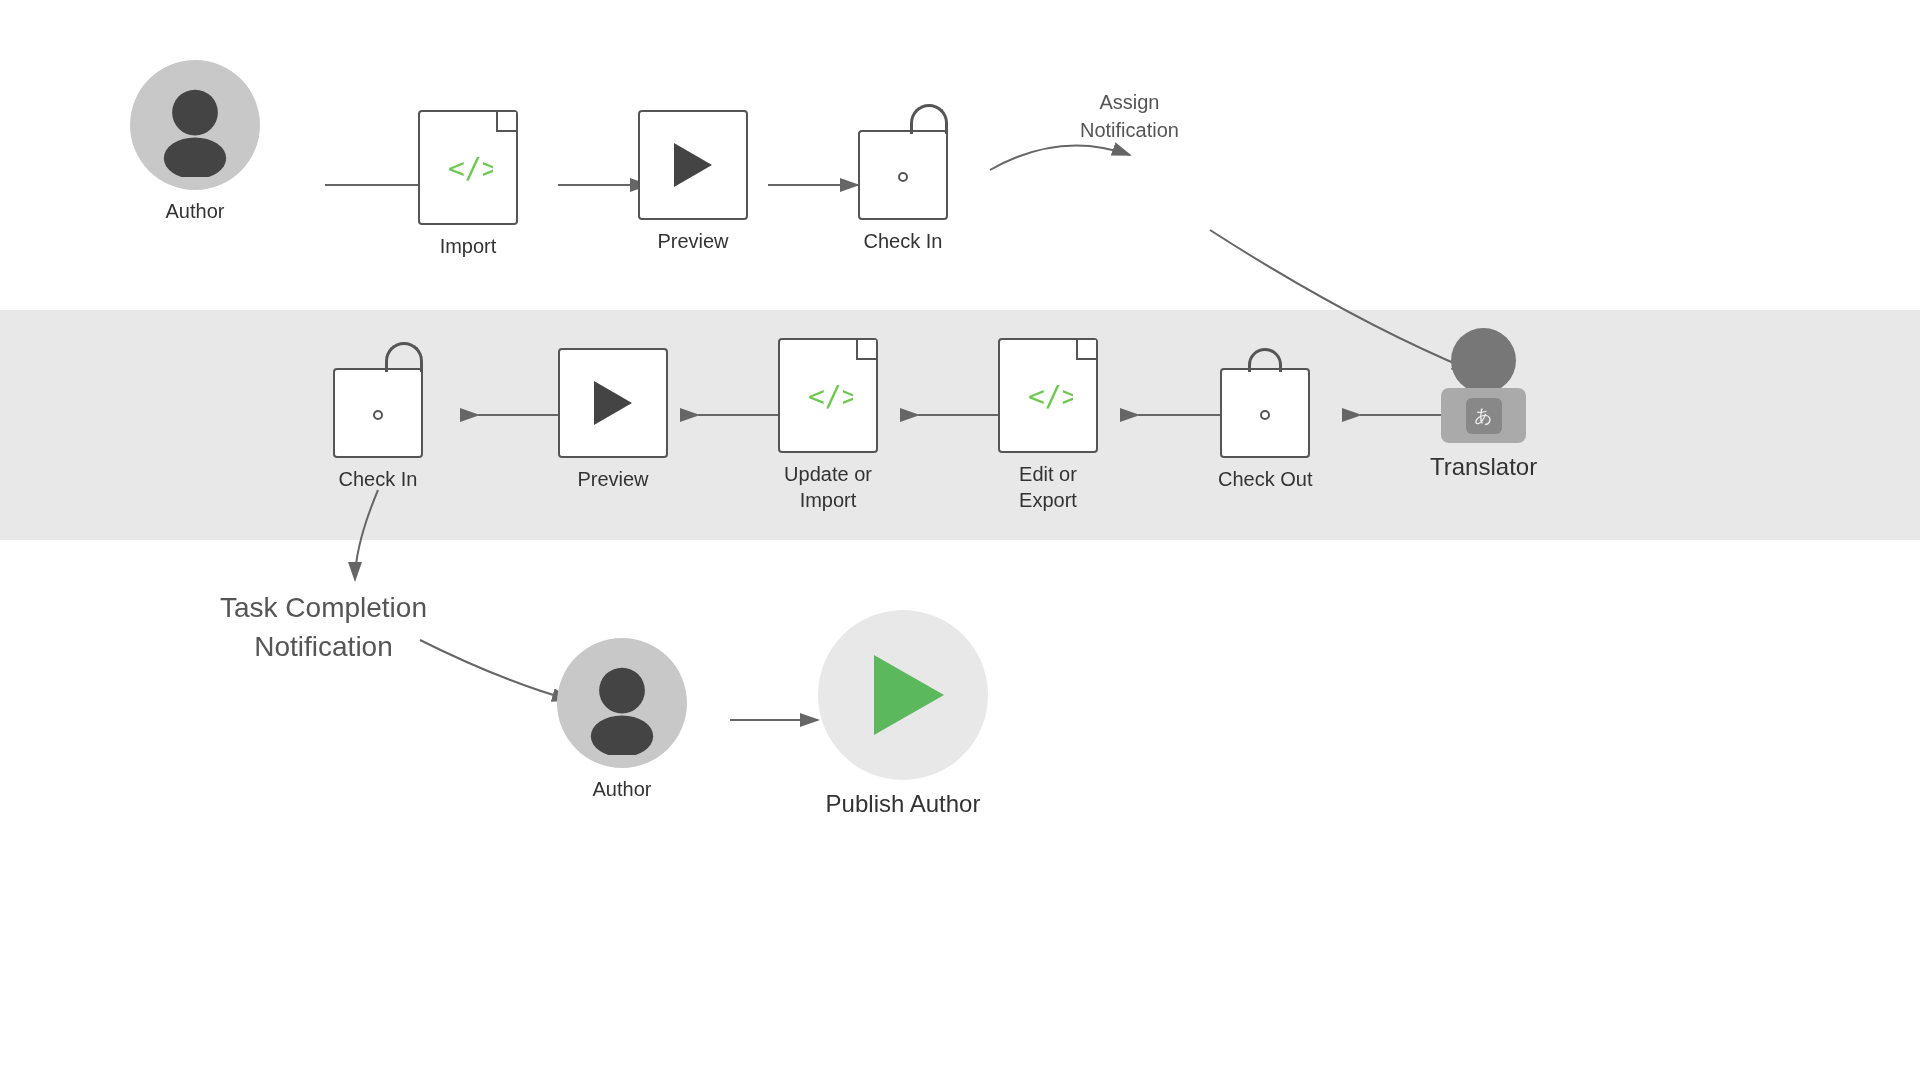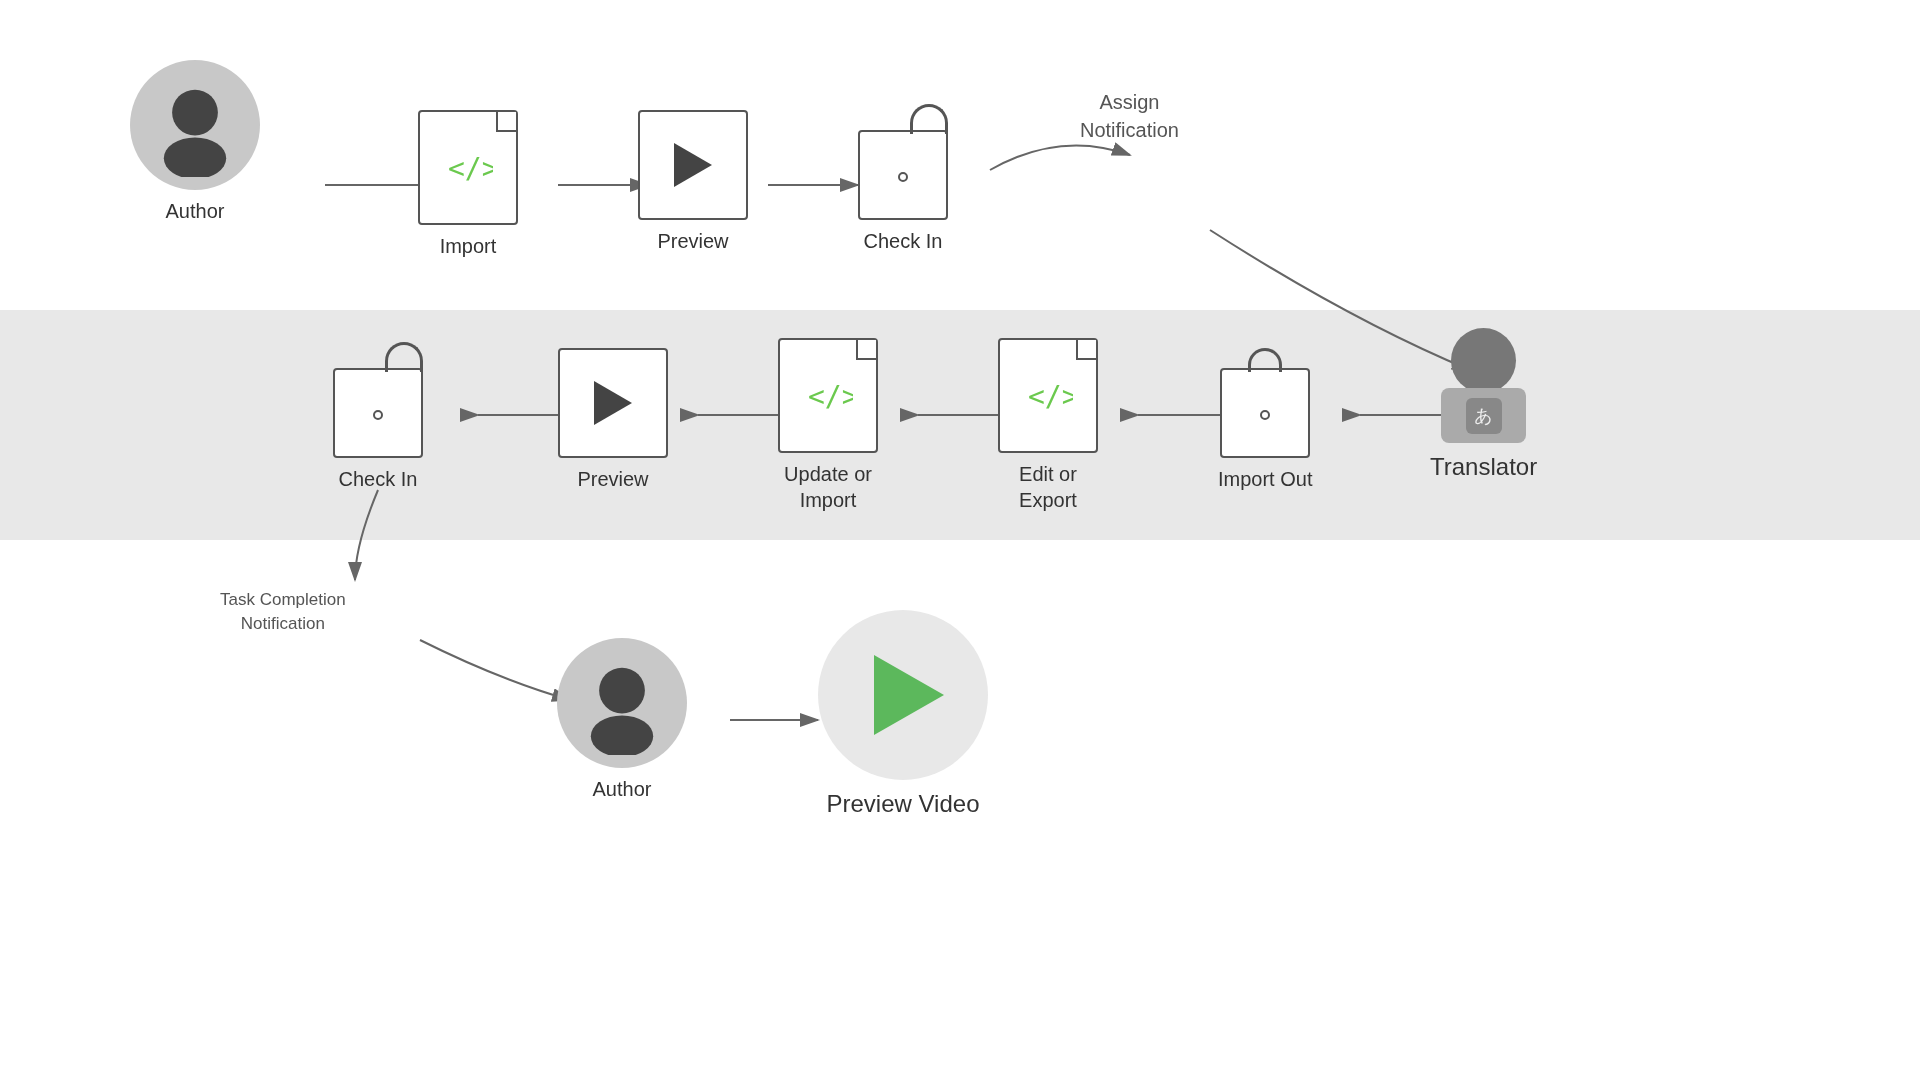--- a/index.html
+++ b/index.html
@@ -173,21 +173,21 @@
     </div>
     <div class="label" style="font-size:24px; font-weight:500;">Translator</div>
   </div>
 
   <div class="node" style="left:1218px; top:348px;">
     <div style="position:relative; width:90px; height:90px; border:2px solid #555; border-radius:4px; background:#fff; display:flex; align-items:center; justify-content:center; margin-top:20px;">
 
       <div style="position:absolute; top:-22px; left:50%; transform:translateX(-50%); width:34px; height:24px; border:3px solid #555; border-bottom:none; border-radius:18px 18px 0 0;"></div>
       <div style="width:10px; height:10px; border:2px solid #555; border-radius:50%; margin-top:4px;"></div>
     </div>
-    <div class="label">Import Out</div>
+    <div class="label">Check Out</div>
   </div>
 
   <div class="node" style="left:998px; top:338px;">
     <div style="position:relative; width:100px; height:115px; border:2px solid #555; border-radius:4px; background:#fff; display:flex; align-items:center; justify-content:center;">
       <div style="position:absolute; top:0; right:0; width:20px; height:20px; border-left:2px solid #555; border-bottom:2px solid #555; background:#fff;"></div>
       <svg width="50" height="40" viewBox="0 0 50 40">
         <text x="5" y="30" font-size="28" fill="#6bc94e" font-family="monospace">&lt;/&gt;</text>
       </svg>
     </div>
     <div class="label">Edit or<br>Export</div>
@@ -213,33 +213,33 @@
   <div class="node" style="left:333px; top:338px;">
     <div style="position:relative; width:90px; height:90px; border:2px solid #555; border-radius:4px; background:#fff; display:flex; align-items:center; justify-content:center; margin-top:30px;">
 
       <div style="position:absolute; top:-28px; right:-2px; width:38px; height:30px; border:3px solid #555; border-bottom:none; border-radius:20px 20px 0 0;"></div>
       <div style="width:10px; height:10px; border:2px solid #555; border-radius:50%; margin-top:4px;"></div>
     </div>
     <div class="label">Check In</div>
   </div>
 
   <div class="node" style="left:220px; top:580px;">
-    <div class="label" style="font-size:17px; color:#555; text-align:center; line-height:1.4;">Task Completion<br>Notification</div>
+    <div class="label" style="font-size:28px; color:#555; text-align:center; line-height:1.4;">Task Completion<br>Notification</div>
   </div>
 
   <div class="node" style="left:557px; top:638px;">
     <div class="person-circle" style="width:130px; height:130px;">
       <svg viewBox="0 0 100 100" xmlns="http://www.w3.org/2000/svg">
         <circle cx="50" cy="38" r="22" fill="#444"></circle>
         <ellipse cx="50" cy="82" rx="30" ry="20" fill="#444"></ellipse>
       </svg>
     </div>
     <div class="label">Author</div>
   </div>
 
   <div class="node" style="left:818px; top:610px;">
     <div class="publish-circle" style="width:170px; height:170px;">
       <div style="width:0; height:0; border-style:solid; border-width:40px 0 40px 70px; border-color:transparent transparent transparent #5cb85c; margin-left:12px;"></div>
     </div>
-    <div class="label" style="font-size:24px;">Preview Video</div>
+    <div class="label" style="font-size:24px;">Publish Author</div>
   </div>
 
 </div>
 
 </body></html>

